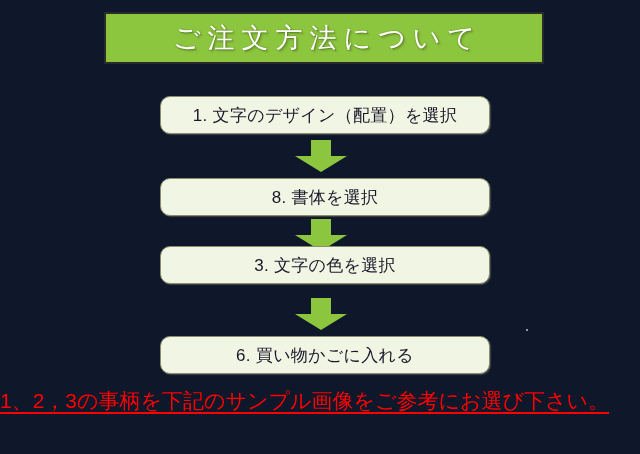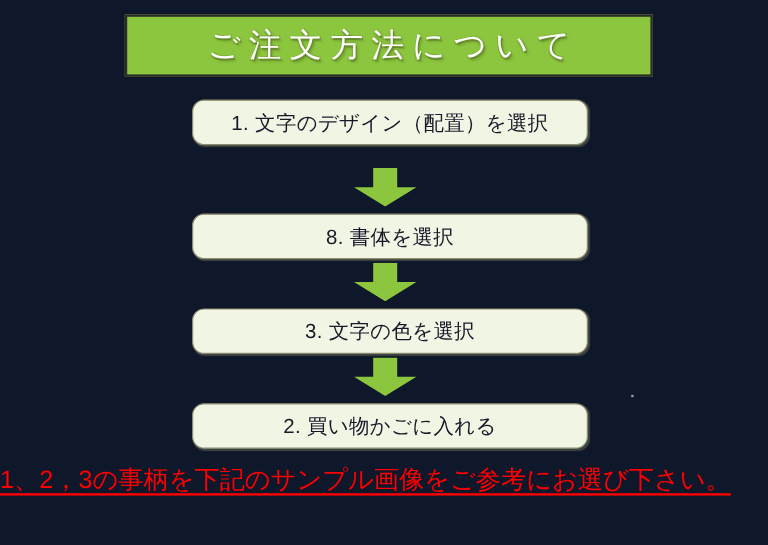--- a/index.html
+++ b/index.html
@@ -62,23 +62,23 @@
     justify-content: center;
     box-shadow: 1px 1px 1px rgba(120,125,100,0.45);
   }
   .step-box .label {
     color: #181828;
     font-size: 17px;
     line-height: 1;
     letter-spacing: 0.3px;
     white-space: nowrap;
   }
-  .step-1 { top: 83px; }
+  .step-1 { top: 96px; }
   .step-2 { top: 178px; }
-  .step-3 { top: 257px; }
+  .step-3 { top: 246px; }
   .step-4 { top: 336px; }
 
   
   .arrow {
     position: absolute;
     left: 295px;
     width: 52px;
     height: 32px;
   }
   .arrow-1 { top: 140px; }
@@ -148,21 +148,21 @@
     <span class="label">3. 文字の色を選択</span>
   </div>
 
   <div class="arrow arrow-3">
     <svg width="52" height="32" viewBox="0 0 52 32" xmlns="http://www.w3.org/2000/svg">
       <polygon points="16,0 36,0 36,16 52,16 26,32 0,16 16,16" fill="#8cc63e"></polygon>
     </svg>
   </div>
 
   <div class="step-box step-4">
-    <span class="label">2. 買い物かごに入れる</span>
+    <span class="label">6. 買い物かごに入れる</span>
   </div>
 
   <div class="dot-artifact"></div>
 
   <div class="note">
     <span class="note-text">1、2，3の事柄を下記のサンプル画像をご参考にお選び下さい。</span>
   </div>
 
 </div>
 

